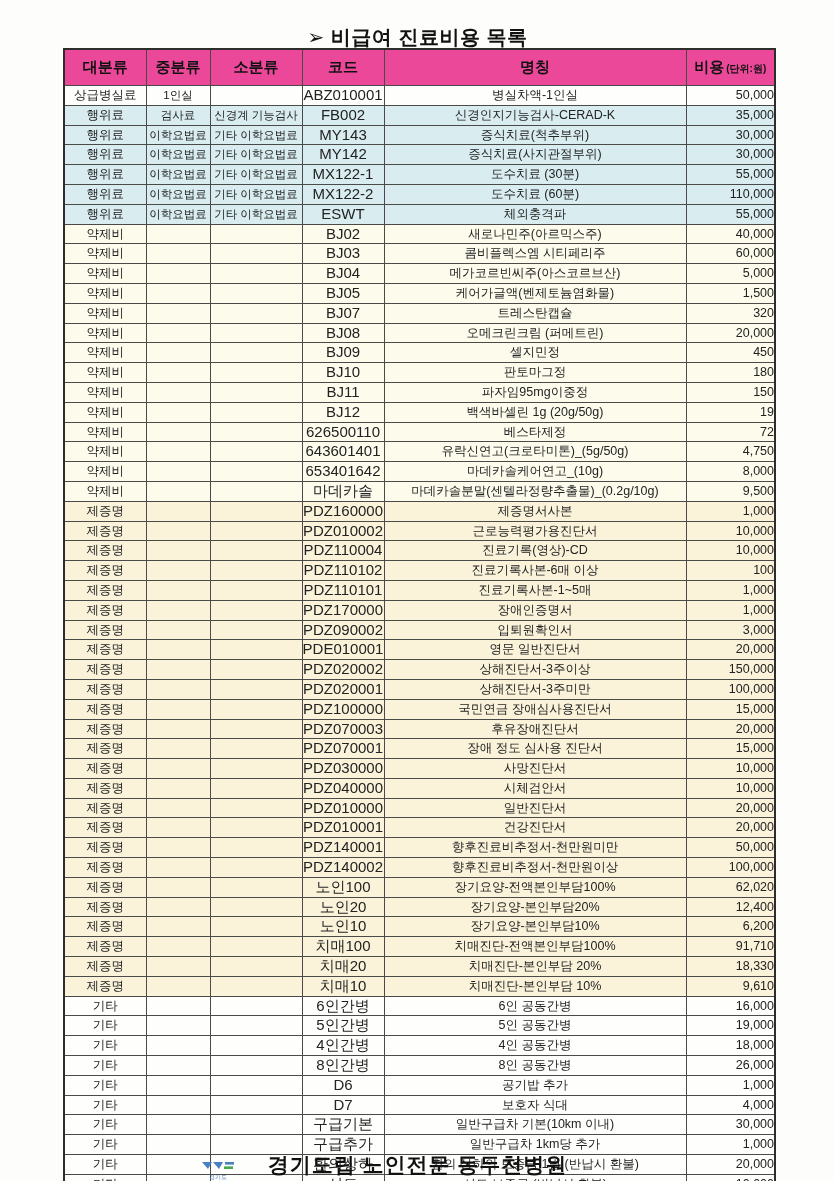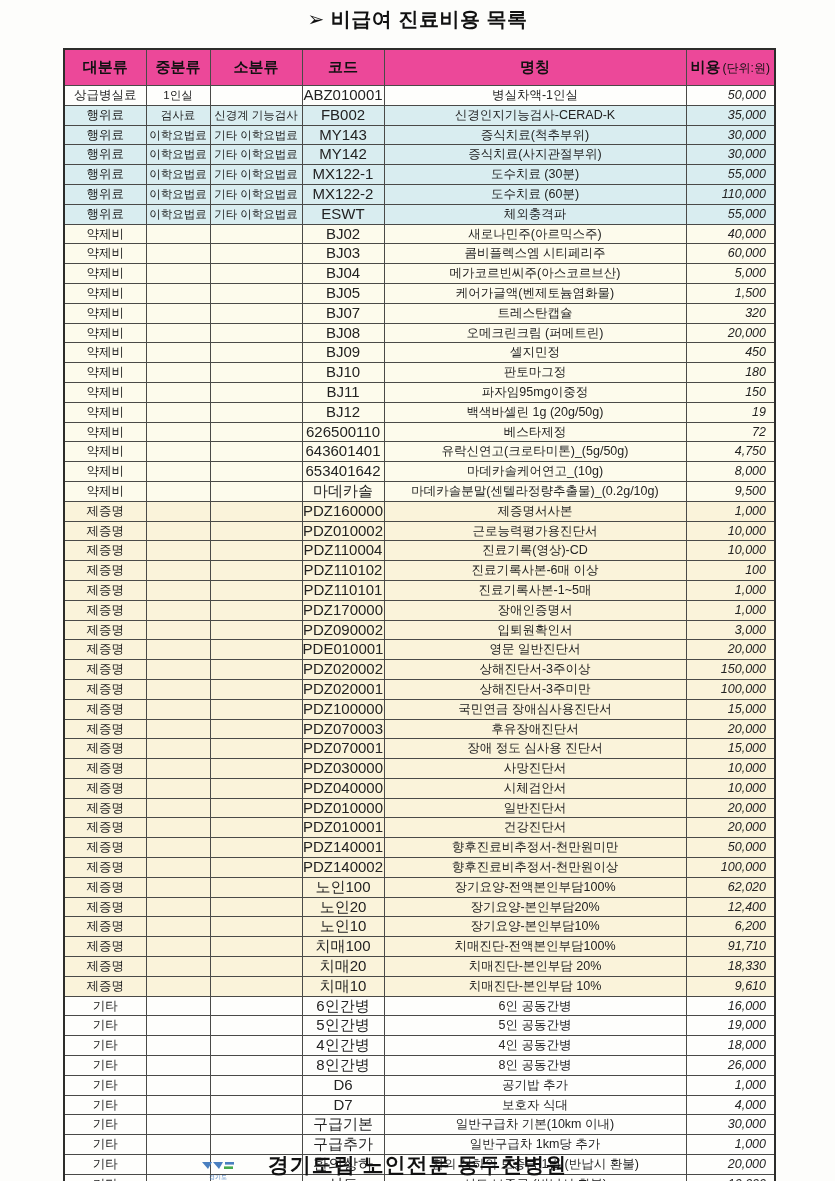--- a/index.html
+++ b/index.html
@@ -5,21 +5,21 @@
   html,body{margin:0;padding:0;background:#f4f4f2;}
   .page{
     position:relative;
     width:835px;height:1181px;
     background:#fdfdfb;
     font-family:"Liberation Sans","DejaVu Sans",sans-serif;
     color:#1c1c1c;
     overflow:hidden;
   }
   .title{
-    position:absolute;top:6px;left:0;width:835px;
+    position:absolute;top:24px;left:0;width:835px;
     text-align:center;
     font-size:20px;font-weight:bold;color:#111;
     letter-spacing:0.5px;
   }
   table.fee-table{
     position:absolute;left:63px;top:48px;
     width:711px;
     border-collapse:collapse;
     table-layout:fixed;
   }
@@ -28,28 +28,28 @@
     overflow:hidden;white-space:nowrap;
     text-align:center;vertical-align:middle;
     padding:0;
   }
   table.fee-table{border:2px solid #2d2d2b;}
   thead th{
     height:35px;
     font-size:15px;font-weight:bold;color:#111;
     background:#ec4899;
   }
-  thead th .unit{font-size:12px;font-weight:normal;margin-left:2px;margin-top:28px;}
+  thead th .unit{font-size:10px;font-weight:bold;margin-left:2px;margin-top:28px;}
   tbody td{
     height:18.8px;line-height:18.8px;
     font-size:12.5px;color:#222;
   }
   tbody td.c-mid, tbody td.c-sub{font-size:11.5px;}
   tbody td.c-code{font-size:15px;margin-left:9px;}
-  tbody td.c-cost{text-align:right;padding-right:8px;font-style:italic;}
+  tbody td.c-cost{text-align:right;padding-right:0;}
   tr.band-white td{background:var(--band_white);}
   tr.band-blue  td{background:var(--band_blue);}
   tr.band-pale  td{background:var(--band_pale);}
   tr.band-cream td{background:var(--band_cream);}
   .footer{
     position:absolute;top:1142px;left:0;width:835px;height:36px;margin-top:9px;
   }
   .footer .logo{position:absolute;left:200px;top:4px;}
   .footer .hospital{
     position:absolute;left:0;top:0;width:835px;

